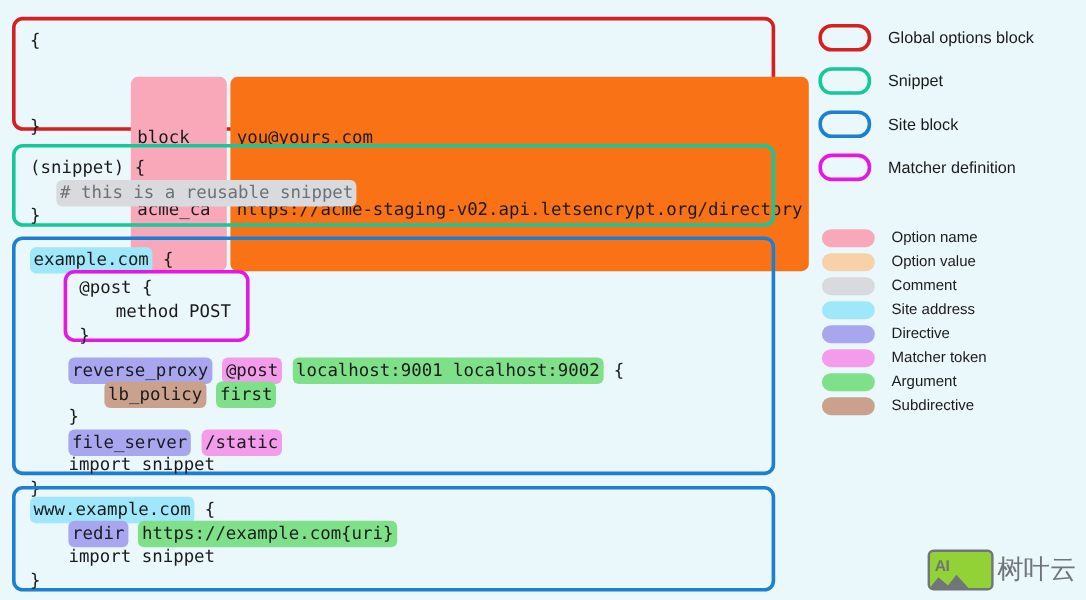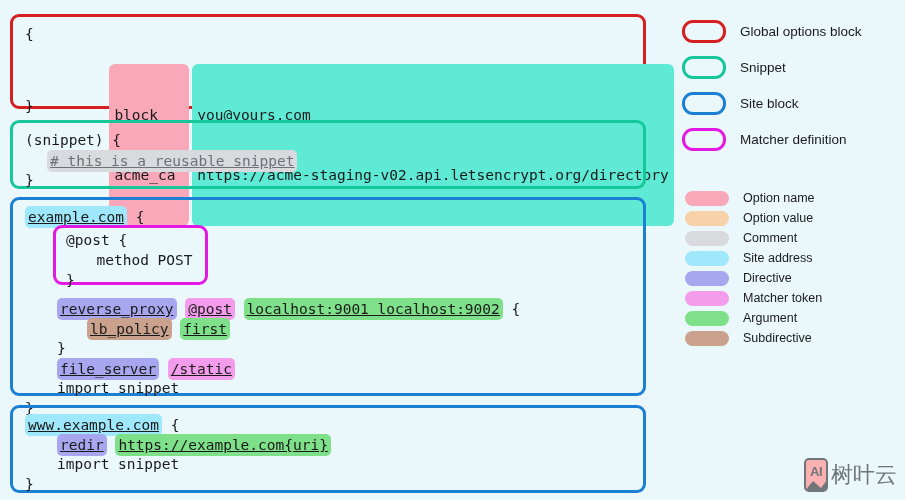--- a/index.html
+++ b/index.html
@@ -52,40 +52,39 @@
     box-sizing: border-box;
     background: transparent;
     padding: 2px 10px 2px 10px;
   }
 
   
   .tok {
     border-radius: 5px;
     padding: 1px 3px;
     display: inline-block;
-    text-decoration: underline;
   }
   .t-comment  { background: #d9dadd; color:#6d7076; }
   .t-site     { background: #9fe8fb; }
   .t-directive{ background: #a9a6f0; }
   .t-matcher  { background: #f39cec; }
   .t-arg      { background: #7fe08a; }
   .t-subdir   { background: #c9a18c; }
   .opt-names, .opt-vals {
     display: inline-block;
     vertical-align: top;
     white-space: pre;
   }
   .opt-names {
     background: #f8a8b8;
     border-radius: 6px;
     padding: 1px 5px;
   }
   .opt-vals {
-    background: #5eead4;
+    background: #f97316;
     border-radius: 6px;
     padding: 1px 5px;
     margin-left: 3px;
   }
   .opt-names div, .opt-vals div { height: 20px; white-space: pre; }
 
   
   #legend {
     position: absolute;
     left: 682px;
@@ -138,28 +137,28 @@
   
   #watermark {
     position: absolute;
     right: 8px;
     bottom: 8px;
     display: flex;
     align-items: center;
     opacity: 0.85;
   }
   #wm-icon {
-    width: 24px;
+    width: 55px;
     height: 34px;
     border: 2.5px solid #5b5f64;
     border-radius: 5px;
     position: relative;
     box-sizing: border-box;
     overflow: hidden;
-    background: #fca5a5;
+    background: #84cc16;
   }
   #wm-icon .ai {
     position: absolute;
     left: 4px; top: 4px;
     font-size: 13px;
     font-weight: bold;
     color: #5b5f64;
     font-family: "Liberation Sans", sans-serif;
     letter-spacing: -0.5px;
   }

